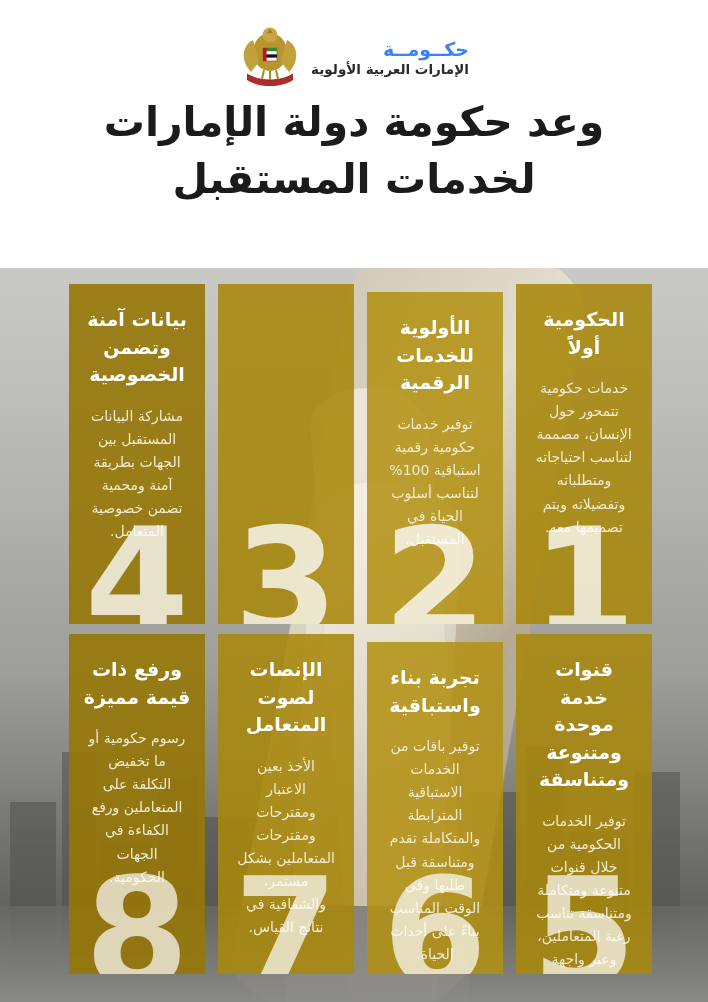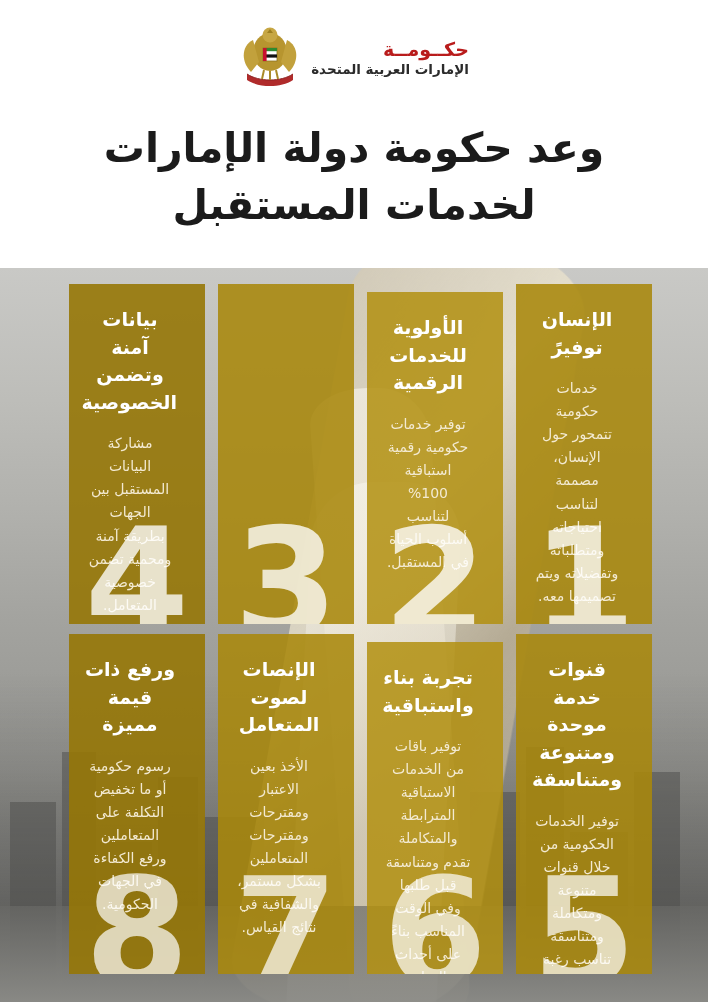--- a/index.html
+++ b/index.html
@@ -39,31 +39,30 @@
     position: relative;
   }
   .emblem svg { display: block; }
   .gov-text {
     text-align: right;
     line-height: 1.25;
   }
   .gov-text .l1 {
     font-size: 19px;
     font-weight: bold;
-    color: #b91c1c;
+    color: #3b82f6;
     letter-spacing: 1px;
   }
   .gov-text .l2 {
     font-size: 13.5px;
     font-weight: bold;
     color: #2b2b2b;
   }
 
   .title {
-    margin-top: 26px;
     text-align: center;
     color: #1b1b1b;
     font-weight: bold;
     font-size: 41px;
     line-height: 1.38;
     letter-spacing: 0.5px;
     padding: 0 48px;
   }
   .title .line2 {
     display: block;
@@ -160,21 +159,21 @@
     display: grid;
     grid-template-columns: repeat(4, 136px);
     grid-auto-rows: 340px;
     column-gap: 13px;
     row-gap: 10px;
   }
   .card {
     position: relative;
     background: rgba(169,135,11, 0.88);
     overflow: hidden;
-    padding: 22px 28px 0 14px;
+    padding: 22px 14px 0 14px;
     box-sizing: border-box;
   }
   .card.light { background: rgba(178,144,18, 0.86); margin-top: 8px; }
   .card.dark  { background: rgba(150,119,7, 0.9); }
 
   .card h3 {
     margin: 0;
     color: #ffffff;
     font-size: 19px;
     font-weight: bold;
@@ -230,21 +229,21 @@
           <rect x="24" y="26" width="3.6" height="13" fill="#c8102e"></rect>
 
           <path d="M8 52 C20 60 42 60 54 52 L54 58 C42 66 20 66 8 58 Z" fill="#b02b2b"></path>
           <path d="M8 52 C20 60 42 60 54 52" fill="none" stroke="#8d2121" stroke-width="1"></path>
 
           <path d="M25 48 L23 57 M31 49 L31 58 M37 48 L39 57" stroke="#a98a28" stroke-width="2" fill="none"></path>
         </svg>
       </div>
       <div class="gov-text">
         <div class="l1">حكــومــة</div>
-        <div class="l2">الإمارات العربية المتحدة</div>
+        <div class="l2">الإمارات العربية الأولوية</div>
       </div>
     </div>
 
     <div class="title">
       <span>وعد حكومة دولة الإمارات</span>
       <span class="line2">لخدمات المستقبل</span>
     </div>
   </div>
 
   <div class="band">
@@ -262,21 +261,21 @@
     </div>
     <div class="fabric"></div>
     <div class="fabric2"></div>
     <div class="person"></div>
     <div class="ground"></div>
   </div>
 
   <div class="grid">
 
     <div class="card row1">
-      <h3>الإنسان توفيرً</h3>
+      <h3>الحكومية أولاً</h3>
       <p>خدمات حكومية تتمحور حول الإنسان، مصممة لتناسب احتياجاته ومتطلباته وتفضيلاته ويتم تصميمها معه.</p>
       <div class="num">1</div>
     </div>
 
     <div class="card row1 light">
       <h3>الأولوية للخدمات الرقمية</h3>
       <p>توفير خدمات حكومية رقمية استباقية 100% لتناسب أسلوب الحياة في المستقبل.</p>
       <div class="num">2</div>
     </div>
 

